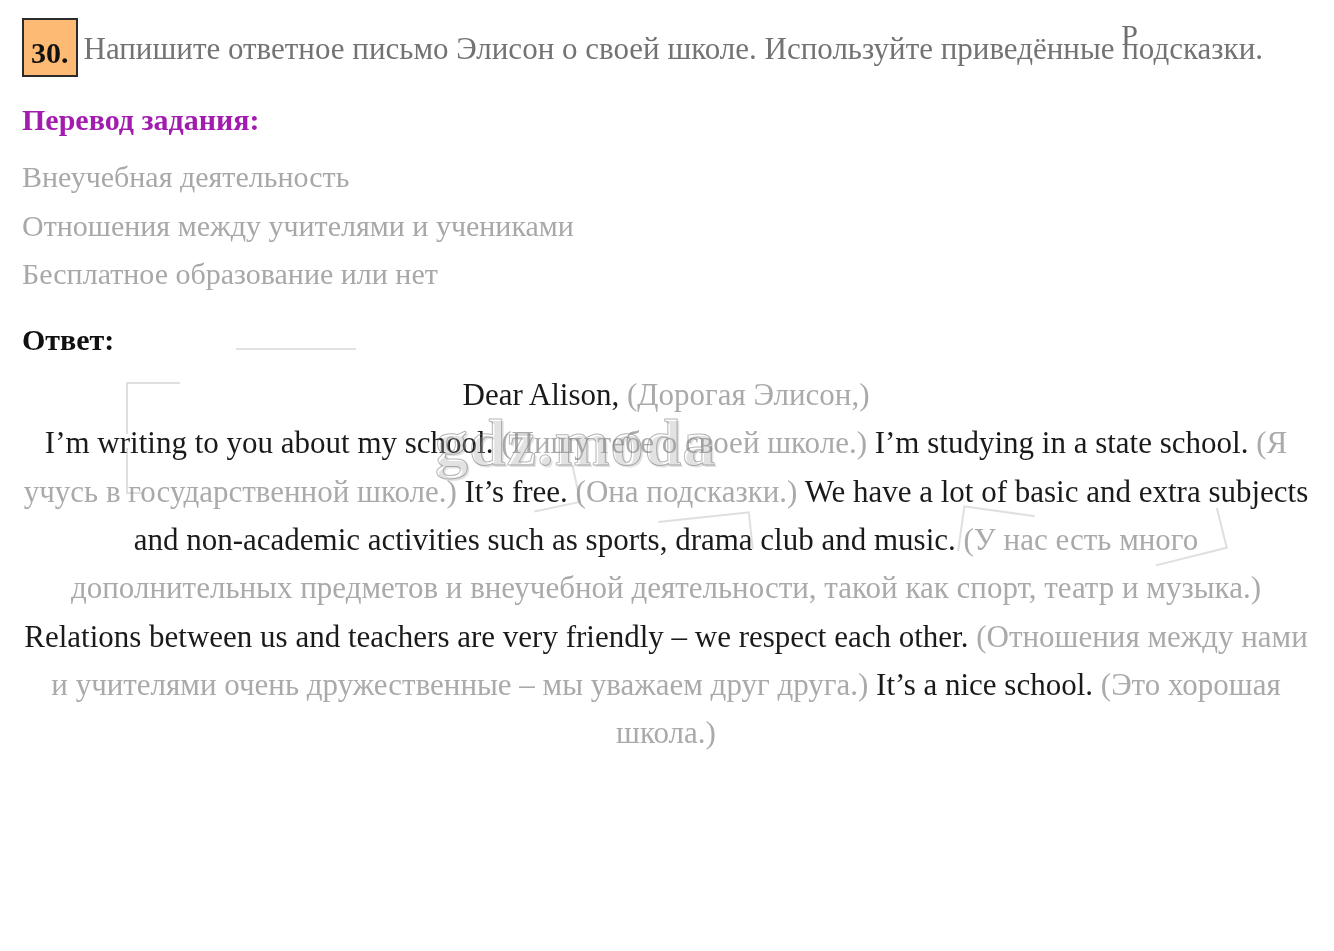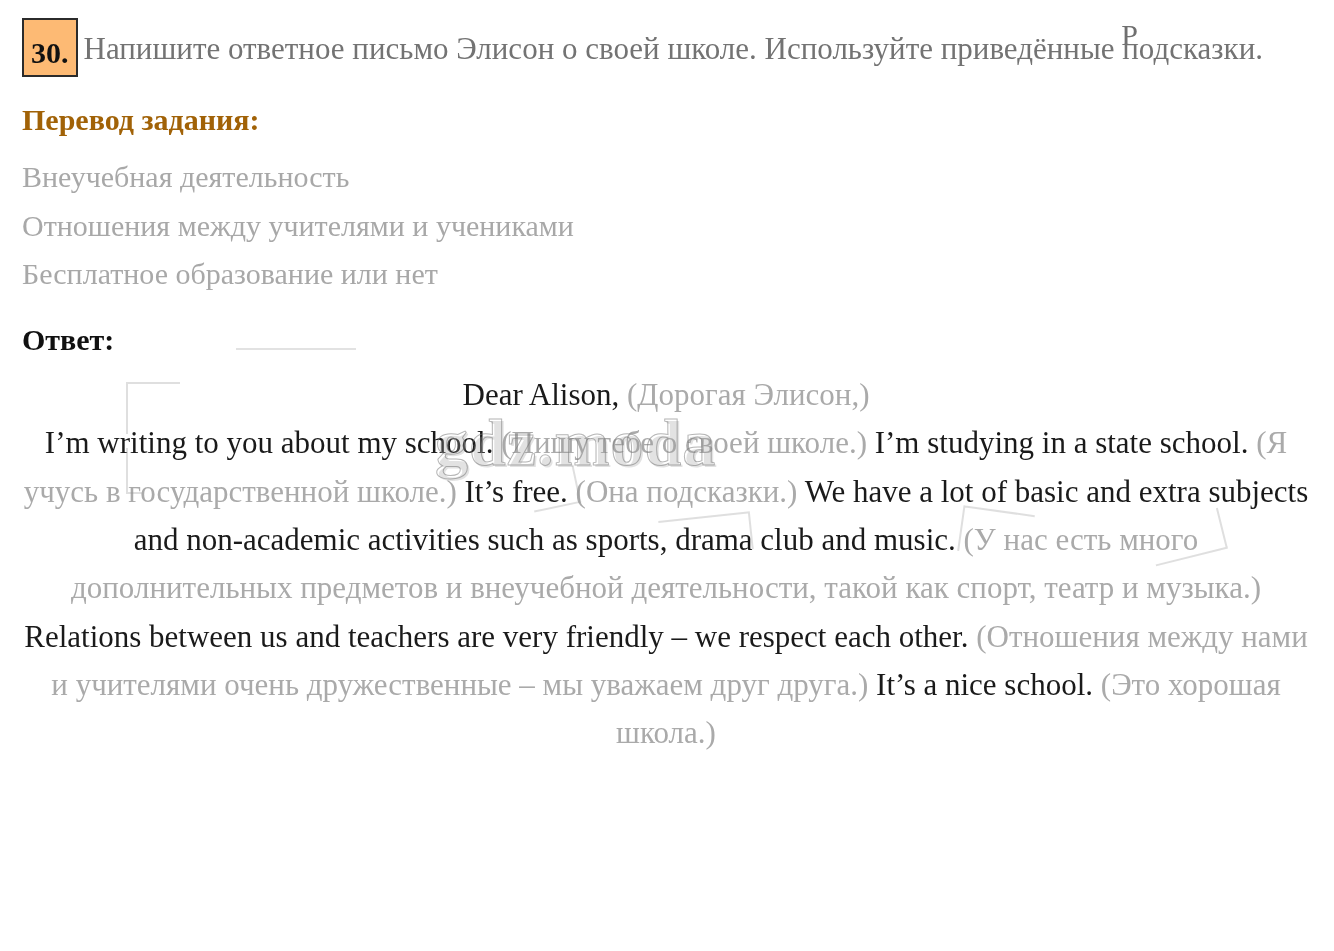--- a/index.html
+++ b/index.html
@@ -43,21 +43,21 @@
     background: #fdba74;
   }
   .task-text {
     color: #737373;
     text-align: center;
   }
   .section-head {
     margin: 26px 0 0 22px;
     font-size: 30px;
     font-weight: bold;
-    color: #a16207;
+    color: #a21caf;
   }
   .hint-list {
     margin: 16px 0 0 22px;
     font-size: 30px;
     line-height: 1.62;
     color: #a8a8a8;
   }
   .hint-list div { white-space: nowrap; }
   .answer-head {
     margin: 24px 9px 0 22px;

